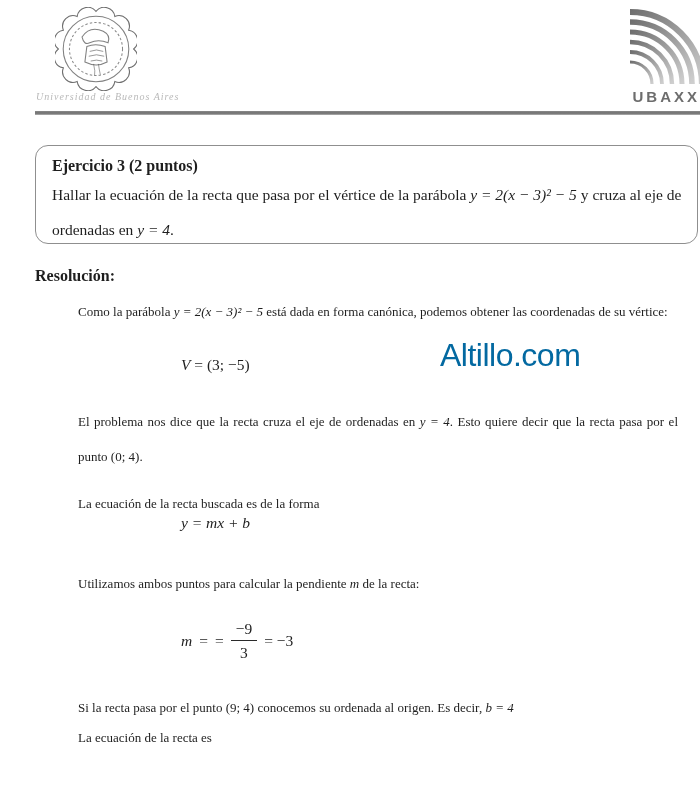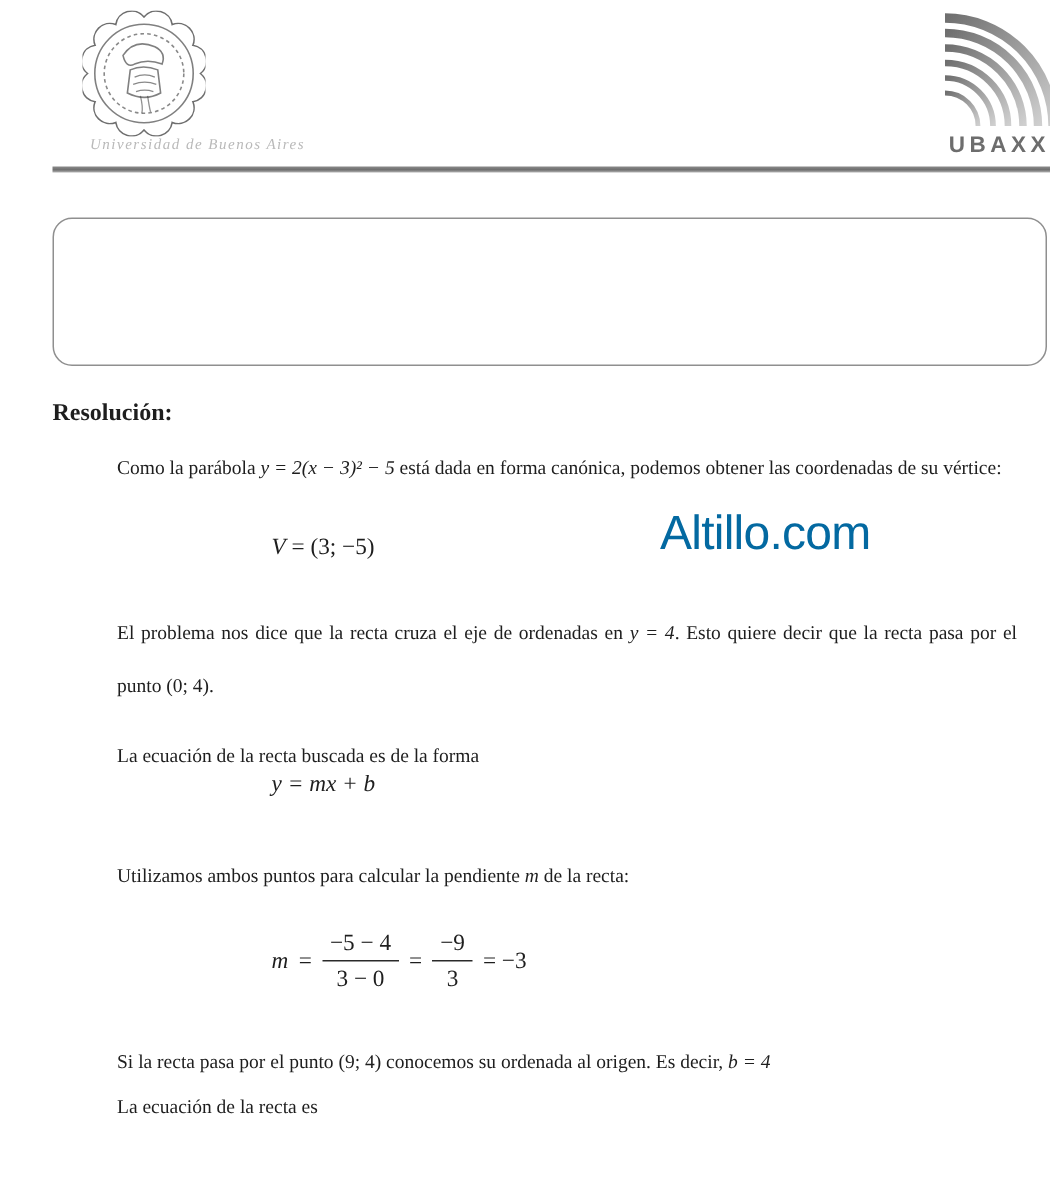--- a/index.html
+++ b/index.html
@@ -8,21 +8,21 @@
     position: relative;
     font-family: "Liberation Serif", "DejaVu Serif", serif;
     color: #1e1e1e;
   }
 
   
   .seal { position: absolute; left: 55px; top: 7px; width: 82px; height: 84px; }
   .seal-caption {
     position: absolute; left: 36px; top: 91px; width: 170px;
     font-style: italic; font-size: 10px; color: #b9b9b9;
-    letter-spacing: 1px; white-space: nowrap; margin-left: 24px;
+    letter-spacing: 1px; white-space: nowrap;
   }
   .ubaxx-logo { position: absolute; left: 628px; top: 6px; width: 72px; height: 100px; }
   .ubaxx-arcs { position: absolute; left: 2px; top: 0; width: 70px; height: 78px; }
   .ubaxx-text {
     position: absolute; left: 0; top: 82px; width: 72px;
     font-family: "Liberation Sans", sans-serif; font-weight: bold;
     font-size: 15px; letter-spacing: 3px; color: #6d6d6d; text-align: right;
   }
   .header-rule {
     position: absolute; left: 35px; right: 0; top: 111px; height: 4px;
@@ -109,20 +109,22 @@
       <path d="M0 16 A62 62 0 0 1 62 78" stroke="url(#arcGrad)" stroke-width="5.6"></path>
       <path d="M0 6 A72 72 0 0 1 72 78" stroke="url(#arcGrad)" stroke-width="6.2"></path>
     </svg>
     <div class="ubaxx-text">UBAXX</div>
   </div>
 
   <div class="header-rule"></div>
 </div>
 
 <div class="exercise-box">
+  <div class="exercise-title">Ejercicio 3 (2 puntos)</div>
+  <div class="exercise-body"><span>Hallar la ecuación de la recta que pasa por el vértice de la parábola </span><span class="mi">y = 2(x − 3)² − 5</span><span> y cruza al eje de ordenadas en </span><span class="mi">y = 4</span><span>.</span></div>
 </div>
 
 <div class="resolucion-heading">Resolución:</div>
 
 <div class="solution">
 
   <p class="para p1"><span>Como la parábola </span><span class="mi">y = 2(x − 3)² − 5</span><span> está dada en forma canónica, podemos obtener las coordenadas de su vértice:</span></p>
 
   <div class="formula f1"><span class="mi">V</span><span> = (3; −5)</span></div>
 
@@ -130,24 +132,20 @@
 
   <p class="para p3 no-just">La ecuación de la recta buscada es de la forma</p>
 
   <div class="formula f2 mi">y = mx + b</div>
 
   <p class="para p4 no-just"><span>Utilizamos ambos puntos para calcular la pendiente </span><span class="mi">m</span><span> de la recta:</span></p>
 
   <div class="formula f3">
     <span class="mi">m</span>
     <span>=</span>
-    <span class="frac">
-        <span class="num">−5 − 4</span>
-        <span class="den">3 − 0</span>
-      </span>
     <span>=</span>
     <span class="frac">
         <span class="num">−9</span>
         <span class="den">3</span>
       </span>
     <span>= −3</span>
   </div>
 
   <p class="para p5 no-just"><span>Si la recta pasa por el punto (9; 4) conocemos su ordenada al origen. Es decir, </span><span class="mi">b = 4</span></p>
 

